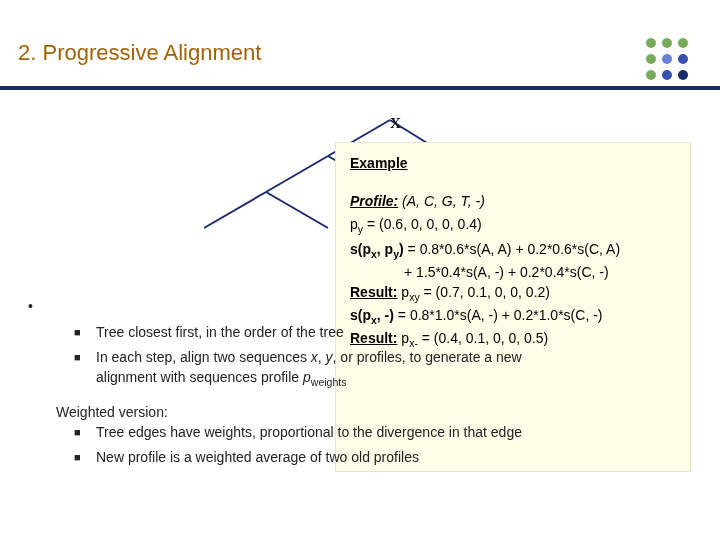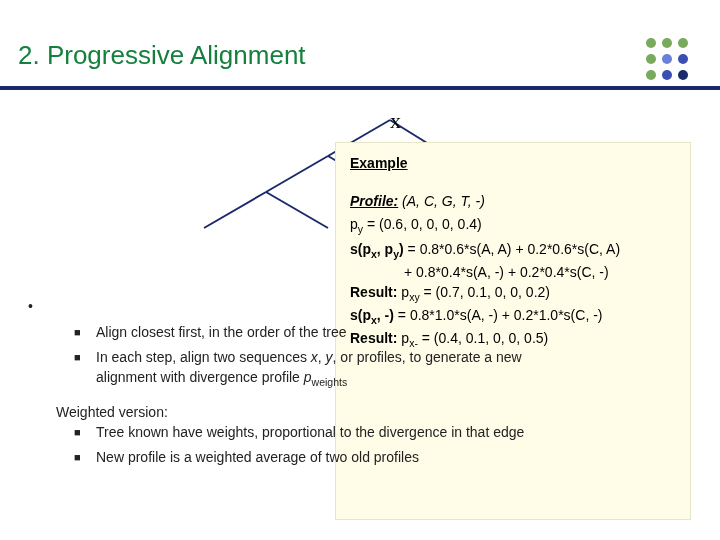--- a/index.html
+++ b/index.html
@@ -14,22 +14,22 @@
   }
   .slide {
     width: 720px;
     height: 540px;
     position: relative;
   }
   .title {
     position: absolute;
     top: 40px;
     left: 18px;
-    font-size: 26px;
-    color: #15803d;
+    font-size: 22px;
+    color: #a16207;
     font-weight: 400;
   }
   .hr {
     position: absolute;
     top: 86px;
     left: 0;
     width: 720px;
     height: 4px;
     background: #1a2a6b;
   }
@@ -65,21 +65,21 @@
     left: 390px;
     font-family: "Times New Roman", serif;
     font-size: 22px;
   }
 
   .example-box {
     position: absolute;
     top: 142px;
     left: 335px;
     width: 356px;
-    height: 378px;
+    height: 330px;
     background: #fffde8;
     border: 1px solid #e8e6c8;
     padding: 10px 14px;
     font-size: 14px;
     line-height: 1.45;
     box-sizing: border-box;
   }
   .example-box .ex-title {
     text-decoration: underline;
     font-weight: bold;
@@ -92,20 +92,21 @@
   .example-box .profile-line .lbl {
     text-decoration: underline;
     font-weight: bold;
   }
   .example-box .eq {
     margin-bottom: 2px;
   }
   .example-box .block { }
   .example-box .indent { padding-left: 54px; }
   .example-box .result-lbl {
+    text-decoration: underline;
     font-weight: bold;
   }
 
   .body-text {
     position: absolute;
     top: 295px;
     left: 28px;
     width: 660px;
     font-size: 14px;
     color: #222;
@@ -175,21 +176,21 @@
   <div class="example-box">
     <div class="ex-title">Example</div>
 
     <div class="profile-line">
       <span class="lbl">Profile:</span><span> (A, C, G, T, -)</span>
     </div>
     <div class="eq">p<sub>y</sub> = (0.6, 0, 0, 0, 0.4)</div>
 
     <div class="block">
       <div><b>s(p<sub>x</sub>, p<sub>y</sub>)</b> = 0.8*0.6*s(A, A) + 0.2*0.6*s(C, A)</div>
-      <div class="indent">+ 0.8*0.4*s(A, -) + 0.2*0.4*s(C, -)</div>
+      <div class="indent">+ 1.5*0.4*s(A, -) + 0.2*0.4*s(C, -)</div>
     </div>
 
     <div class="block">
       <span class="result-lbl">Result:</span>
       <span> p<sub>xy</sub> = (0.7, 0.1, 0, 0, 0.2)</span>
     </div>
 
     <div class="block">
       <b>s(p<sub>x</sub>, -)</b> = 0.8*1.0*s(A, -) + 0.2*1.0*s(C, -)
     </div>
@@ -201,36 +202,36 @@
   </div>
 
   <div class="body-text">
     <div class="bul-row">
       <div class="bul1">•</div>
     </div>
 
     <div class="sublist">
       <div class="bul-row">
         <div class="bul2">■</div>
-        <div>Align closest first, in the order of the tree</div>
+        <div>Tree closest first, in the order of the tree</div>
       </div>
       <div class="bul-row">
         <div class="bul2">■</div>
         <div>
           <span>In each step, align two sequences </span><i>x</i>, <i>y</i><span>, or profiles, to generate a new</span><br>
-          <span>alignment with divergence profile </span><i>p</i><sub>weights</sub>
+          <span>alignment with sequences profile </span><i>p</i><sub>weights</sub>
         </div>
       </div>
     </div>
 
     <div class="weighted">
       <div>Weighted version:</div>
       <div class="bul-row" style="padding-left:18px">
         <div class="bul2">■</div>
-        <div>Tree known have weights, proportional to the divergence in that edge</div>
+        <div>Tree edges have weights, proportional to the divergence in that edge</div>
       </div>
       <div class="bul-row" style="padding-left:18px">
         <div class="bul2">■</div>
         <div>
           <span>New profile is a weighted average</span><span> of two old profiles</span>
         </div>
       </div>
     </div>
   </div>
 

